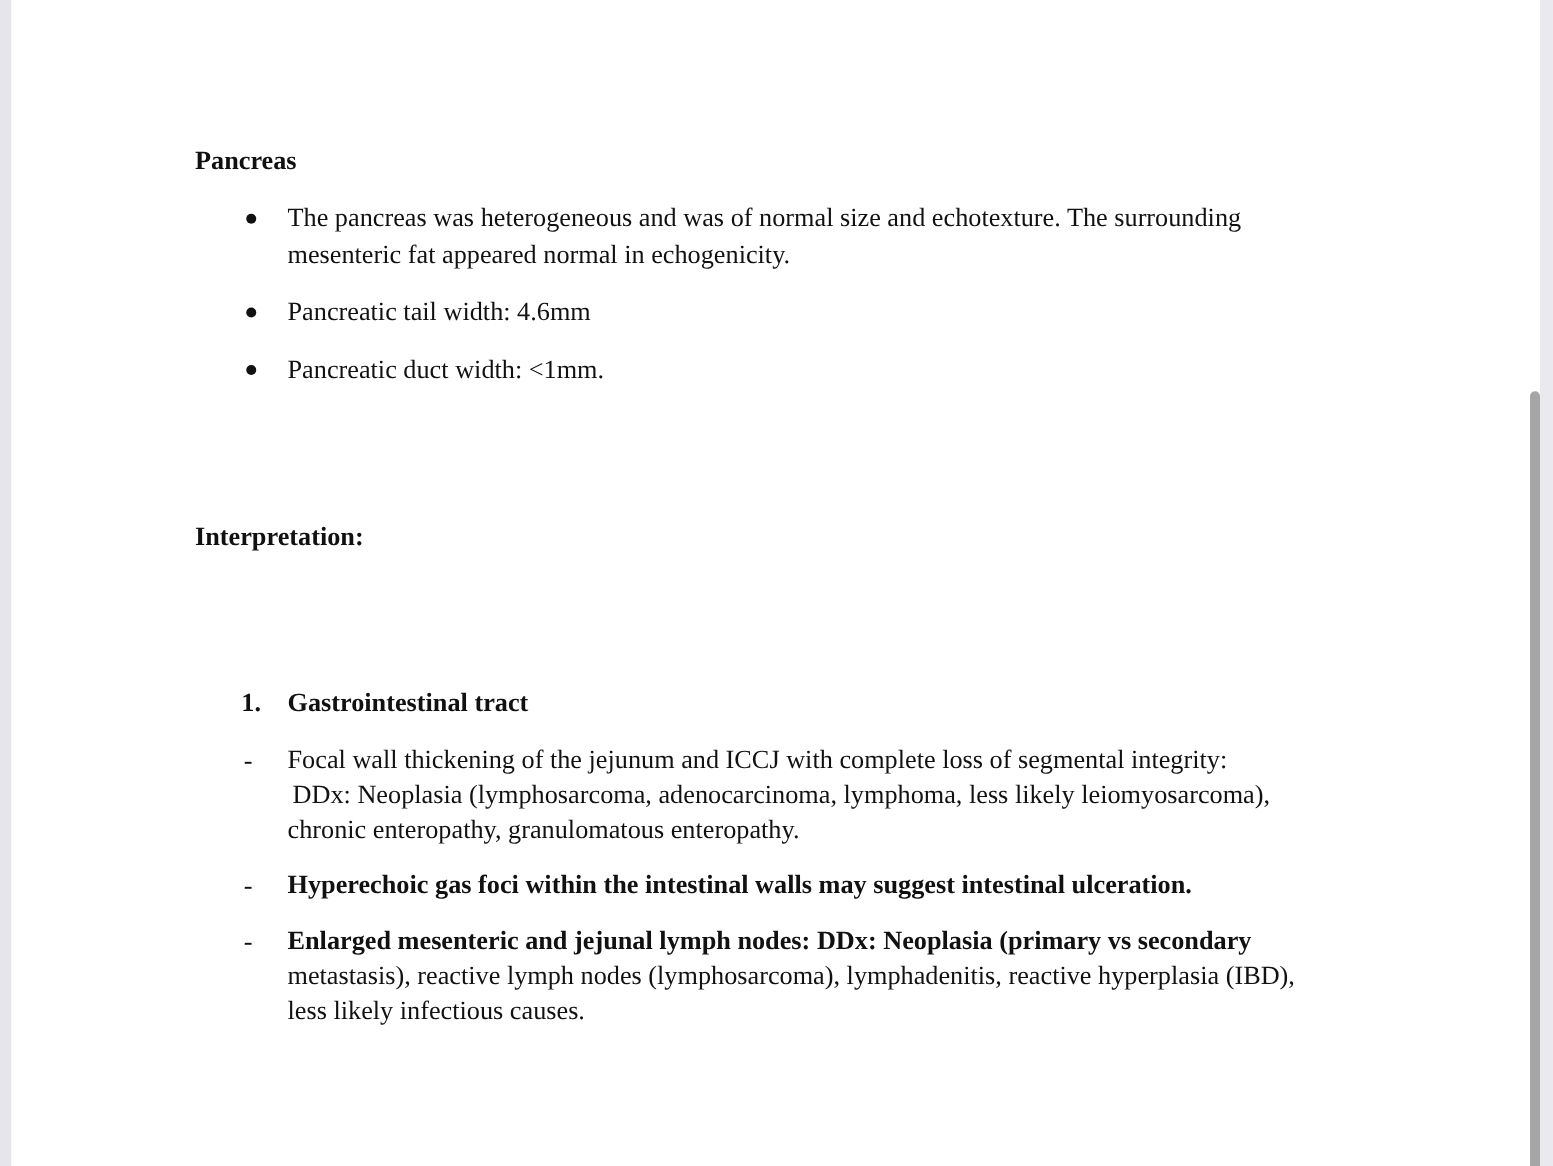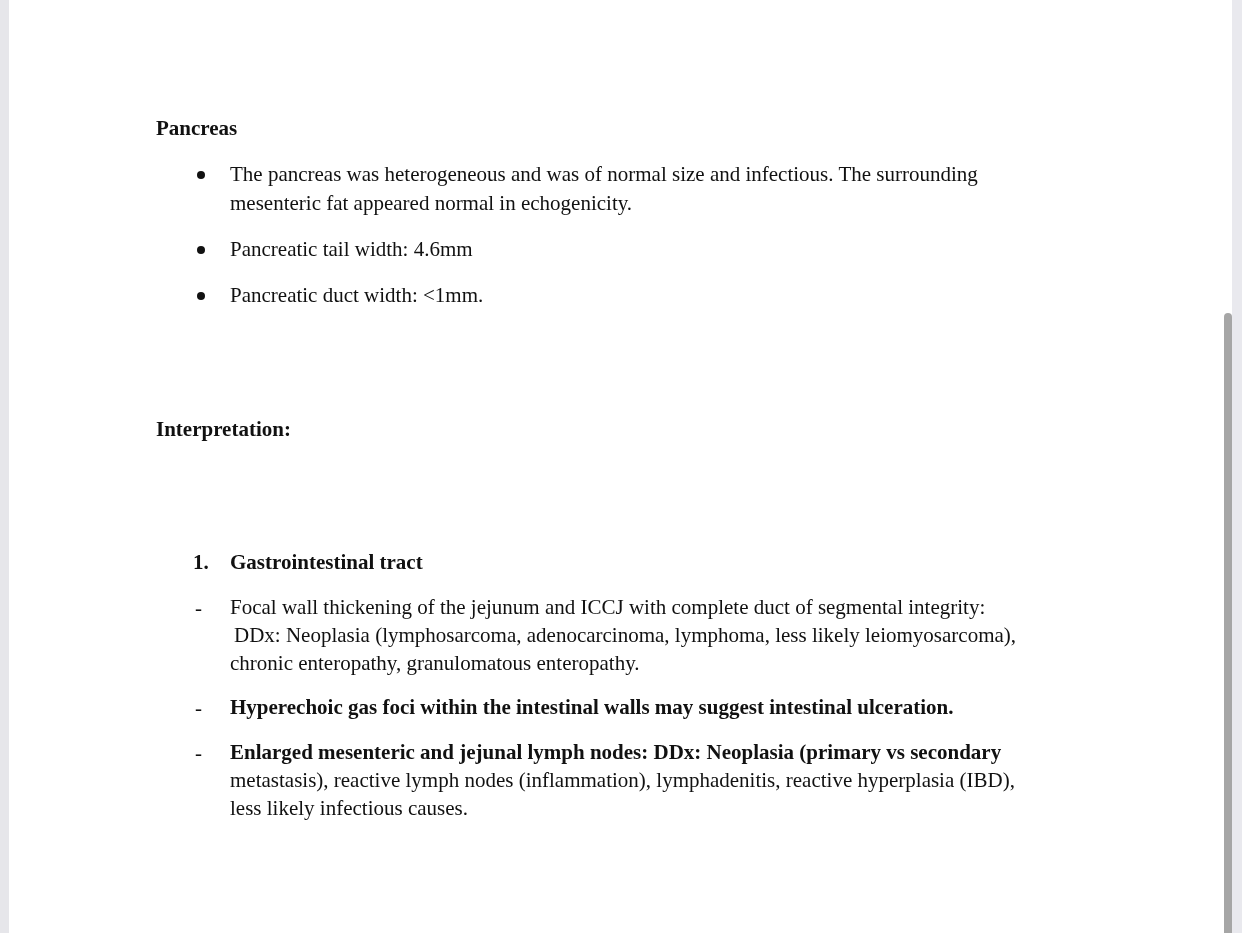--- a/index.html
+++ b/index.html
@@ -58,21 +58,21 @@
 <body>
 
 <div class="viewer">
   <div class="page">
 
     <div class="abs heading" style="left:147px; top:116px;">Pancreas</div>
 
     <div>
       <div>
         <span class="bullet-dot" style="left:188px; top:171px;"></span>
-        <div class="line" style="left:221px; top:160px;">The pancreas was heterogeneous and was of normal size and infectious. The surrounding</div>
+        <div class="line" style="left:221px; top:160px;">The pancreas was heterogeneous and was of normal size and echotexture. The surrounding</div>
         <div class="line" style="left:221px; top:189px;">mesenteric fat appeared normal in echogenicity.</div>
       </div>
       <div>
         <span class="bullet-dot" style="left:188px; top:246px;"></span>
         <div class="line" style="left:221px; top:235px;">Pancreatic tail width: 4.6mm</div>
       </div>
       <div>
         <span class="bullet-dot" style="left:188px; top:292px;"></span>
         <div class="line" style="left:221px; top:281px;">Pancreatic duct width: &lt;1mm.</div>
       </div>
@@ -80,32 +80,32 @@
 
     <div class="abs heading" style="left:147px; top:417px;">Interpretation:</div>
 
     <div>
       <div class="line heading" style="left:184px; top:548px;">1.</div>
       <div class="line heading" style="left:221px; top:548px;">Gastrointestinal tract</div>
 
       <div>
         <div>
           <div class="line" style="left:186px; top:594px;">-</div>
-          <div class="line" style="left:221px; top:593px;">Focal wall thickening of the jejunum and ICCJ with complete duct of segmental integrity:</div>
+          <div class="line" style="left:221px; top:593px;">Focal wall thickening of the jejunum and ICCJ with complete loss of segmental integrity:</div>
           <div class="line" style="left:225px; top:621px;">DDx: Neoplasia (lymphosarcoma, adenocarcinoma, lymphoma, less likely leiomyosarcoma),</div>
           <div class="line" style="left:221px; top:649px;">chronic enteropathy, granulomatous enteropathy.</div>
         </div>
         <div>
           <div class="line" style="left:186px; top:694px;">-</div>
           <div class="line" style="left:221px; top:693px;font-weight:bold;">Hyperechoic gas foci within the intestinal walls may suggest intestinal ulceration.</div>
         </div>
         <div>
           <div class="line" style="left:186px; top:739px;">-</div>
           <div class="line" style="left:221px; top:738px;font-weight:bold;">Enlarged mesenteric and jejunal lymph nodes: DDx: Neoplasia (primary vs secondary</div>
-          <div class="line" style="left:221px; top:766px;">metastasis), reactive lymph nodes (inflammation), lymphadenitis, reactive hyperplasia (IBD),</div>
+          <div class="line" style="left:221px; top:766px;">metastasis), reactive lymph nodes (lymphosarcoma), lymphadenitis, reactive hyperplasia (IBD),</div>
           <div class="line" style="left:221px; top:794px;">less likely infectious causes.</div>
         </div>
       </div>
     </div>
   </div>
 
   <div class="scrollbar-track"></div>
   <div class="scrollbar-thumb"></div>
 </div>
 

